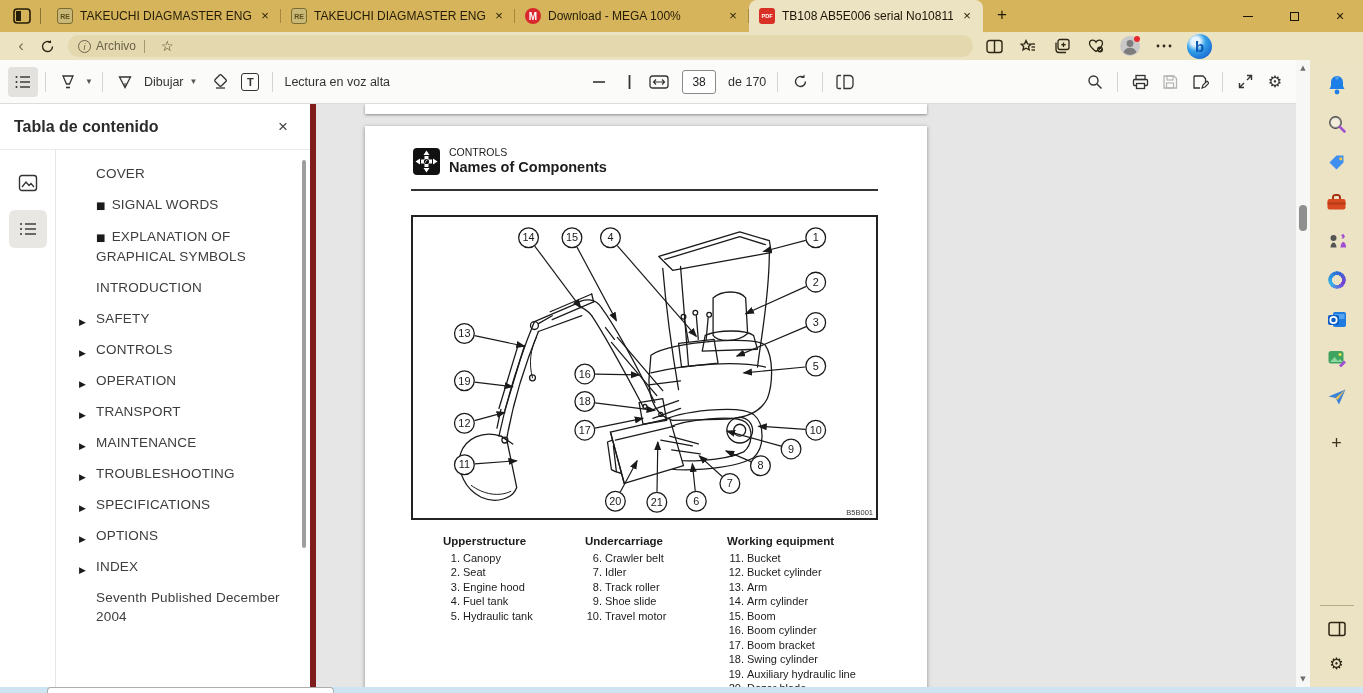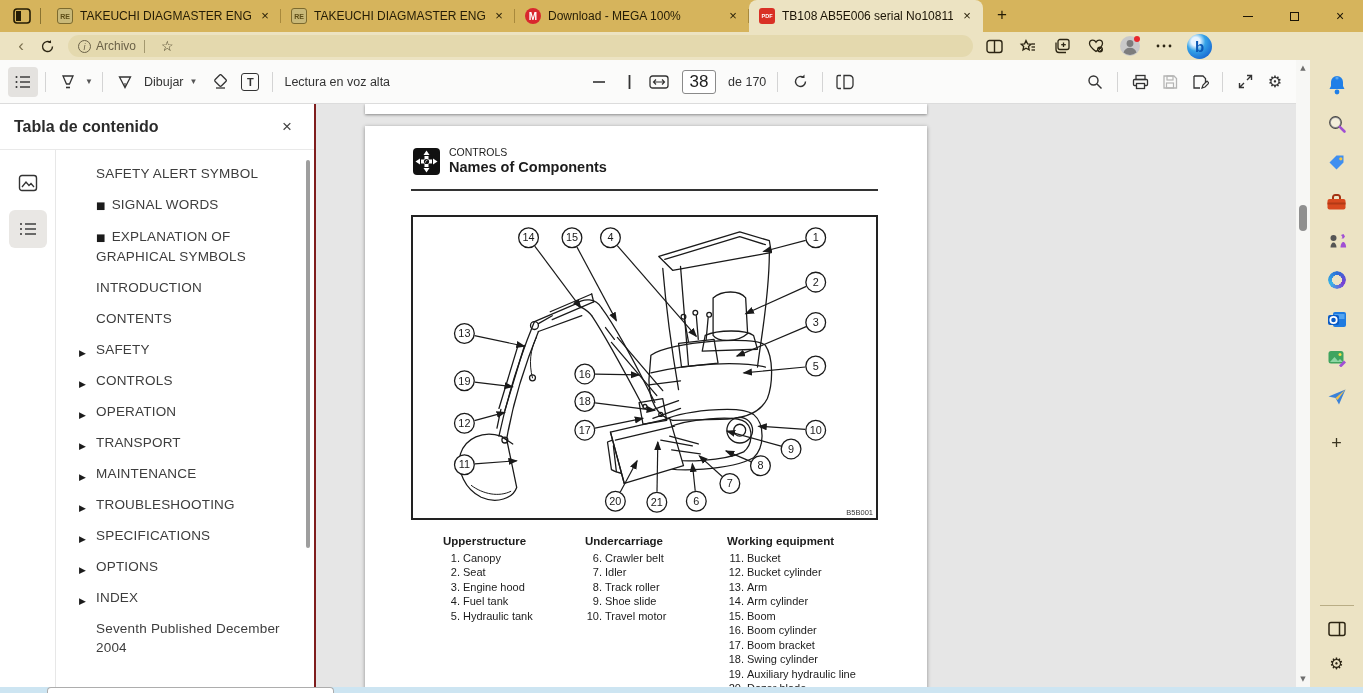--- a/index.html
+++ b/index.html
@@ -64,29 +64,29 @@
   .pdfbar { position:absolute; left:0; top:60px; width:1296px; height:44px;
     background:#fbfbfa; border-bottom:1px solid #dcdcdc; display:flex; align-items:center;
     color:#333; }
   .pb-btn { height:30px; min-width:30px; display:flex; align-items:center; justify-content:center;
     border-radius:4px; color:#333; padding:0 4px; }
   .pb-btn.active { background:#e4e2df; }
   .pb-sep { width:1px; height:20px; background:#d4d4d4; margin:0 7px; }
   .pb-label { font-size:12.5px; color:#333; padding:0 4px; }
   .pb-chev { font-size:8px; color:#555; padding:0 2px; }
   .page-box { width:34px; height:24px; border:1px solid #8a8a8a; border-radius:3px;
-    font-size:17px; display:flex; align-items:center; justify-content:center; color:#222;
+    font-size:12px; display:flex; align-items:center; justify-content:center; color:#222;
     background:#fff; }
   .pb-right { margin-left:auto; display:flex; align-items:center; margin-right:6px; }
   .pb-disabled { opacity:.35; }
   .gear-glyph { font-size:16px; line-height:1; font-family:"DejaVu Sans",sans-serif; }
 
   
   .toc-panel { position:absolute; left:0; top:104px; width:316px; height:583px;
-    background:#fff; border-right:2px solid #7f1d1d; }
+    background:#fff; border-right:6px solid #7f1d1d; }
   .toc-header { height:46px; display:flex; align-items:center; padding:0 14px;
     border-bottom:1px solid #e9e9e9; }
   .toc-title { font-size:16px; font-weight:700; color:#2b2b2b; }
   .toc-close { margin-left:auto; font-size:17px; color:#444; width:26px; height:26px;
     display:flex; align-items:center; justify-content:center; }
   .toc-rail { position:absolute; left:0; top:46px; width:56px; bottom:0;
     border-right:1px solid #e7e7e7; display:flex; flex-direction:column; align-items:center;
     padding-top:14px; gap:8px; }
   .rail-btn { width:38px; height:38px; border-radius:6px; display:flex; align-items:center;
     justify-content:center; color:#333; }
@@ -390,25 +390,24 @@
             <circle cx="3" cy="3" r="1" fill="#333"></circle>
             <circle cx="3" cy="8" r="1" fill="#333"></circle>
             <circle cx="3" cy="13" r="1" fill="#333"></circle>
             <line x1="7" y1="3" x2="18" y2="3" stroke="#333" stroke-width="1.4"></line>
             <line x1="7" y1="8" x2="18" y2="8" stroke="#333" stroke-width="1.4"></line>
             <line x1="7" y1="13" x2="18" y2="13" stroke="#333" stroke-width="1.4"></line>
           </svg>
       </span>
     </div>
     <div class="toc-list">
-        <div class="toc-item"><span>SAFETY ALERT SYMBOL</span></div>
+        <div class="toc-item"><span>COVER</span></div>
         <div class="toc-item"><span class="toc-square">■</span><span>SIGNAL WORDS</span></div>
         <div class="toc-item"><span class="toc-square">■</span><span>EXPLANATION OF GRAPHICAL SYMBOLS</span></div>
         <div class="toc-item"><span>INTRODUCTION</span></div>
-        <div class="toc-item"><span>CONTENTS</span></div>
         <div class="toc-item"><span class="toc-arrow">▶</span><span>SAFETY</span></div>
         <div class="toc-item"><span class="toc-arrow">▶</span><span>CONTROLS</span></div>
         <div class="toc-item"><span class="toc-arrow">▶</span><span>OPERATION</span></div>
         <div class="toc-item"><span class="toc-arrow">▶</span><span>TRANSPORT</span></div>
         <div class="toc-item"><span class="toc-arrow">▶</span><span>MAINTENANCE</span></div>
         <div class="toc-item"><span class="toc-arrow">▶</span><span>TROUBLESHOOTING</span></div>
         <div class="toc-item"><span class="toc-arrow">▶</span><span>SPECIFICATIONS</span></div>
         <div class="toc-item"><span class="toc-arrow">▶</span><span>OPTIONS</span></div>
         <div class="toc-item"><span class="toc-arrow">▶</span><span>INDEX</span></div>
         <div class="toc-item"><span>Seventh Published December 2004</span></div>

